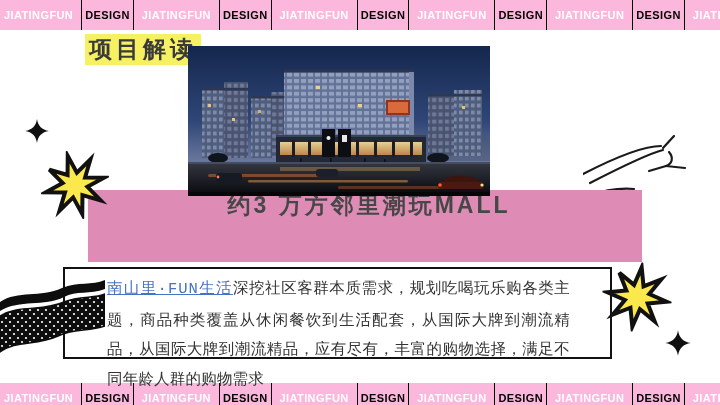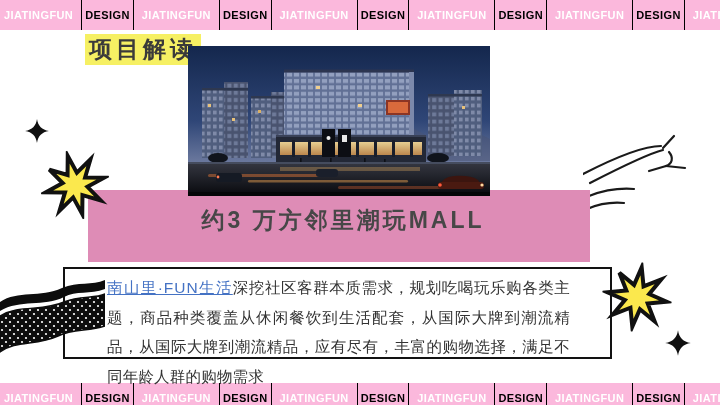--- a/index.html
+++ b/index.html
@@ -31,36 +31,36 @@
     font-size:23px;font-weight:800;letter-spacing:4px;color:var(--text-dark);
     background:linear-gradient(180deg,rgba(0,0,0,0) 6%,var(--highlight-yellow) 6%,var(--highlight-yellow) 94%,rgba(0,0,0,0) 94%);
     padding:2px 4px;
     margin-left:47px;
   }
   
   .hero{position:absolute;left:188px;top:46px;width:302px;height:150px;z-index:3;}
   .hero svg{display:block;width:100%;height:100%;}
   
   .subtitle-banner{
-    position:absolute;left:88px;top:190px;width:502px;height:72px;background:var(--accent-pink);z-index:2;
-    display:flex;align-items:center;justify-content:center;box-sizing:border-box;padding-bottom:12px;
+    position:absolute;left:88px;top:190px;width:554px;height:72px;background:var(--accent-pink);z-index:2;
+    display:flex;align-items:flex-start;justify-content:center;box-sizing:border-box;padding-bottom:12px;
   }
   .subtitle-text{
     font-size:23px;font-weight:600;letter-spacing:3px;color:#474747;padding-left:8px;
   }
   
   .desc-box{
     position:absolute;left:63px;top:267px;width:549px;height:92px;background:#fff;
     border:2.5px solid #121212;box-sizing:border-box;z-index:4;
     padding:4px 40px 0 42px;
   }
   .desc-text{
     font-size:15.5px;line-height:29.5px;color:#333;text-align:justify;letter-spacing:.2px;
   }
-  .desc-link{color:var(--link-blue);text-decoration:underline;letter-spacing:1px;cursor:pointer;}
+  .desc-link{color:var(--link-blue);text-decoration:underline;letter-spacing:1px;cursor:pointer;font-family:Liberation Mono, monospace;}
   
   .deco{position:absolute;}
   .z1{z-index:1}.z5{z-index:5}
 </style>
 </head>
 <body>
 
 <div class="slide">
 
   <div class="strip top">

